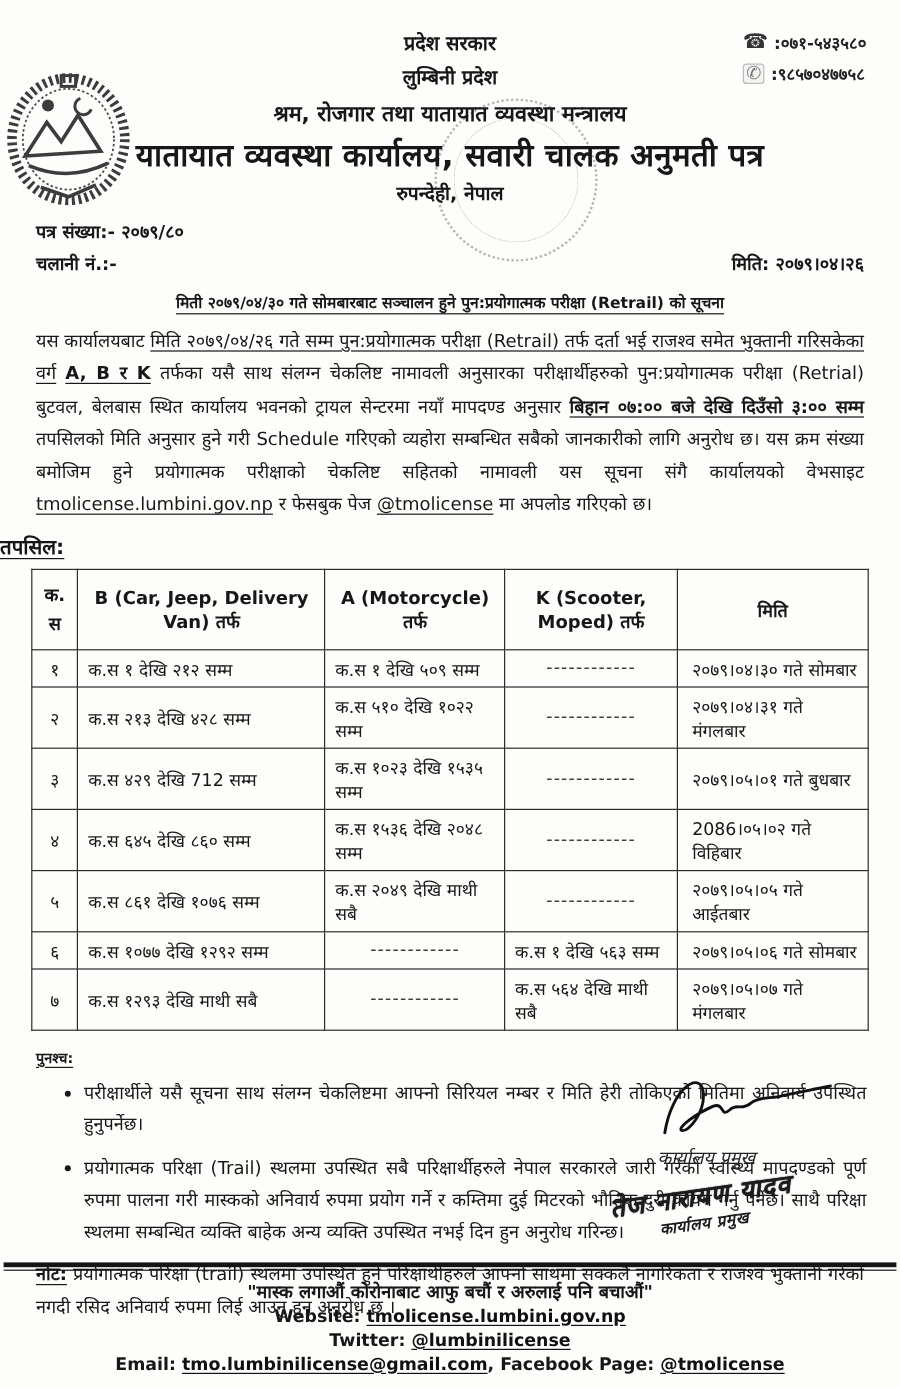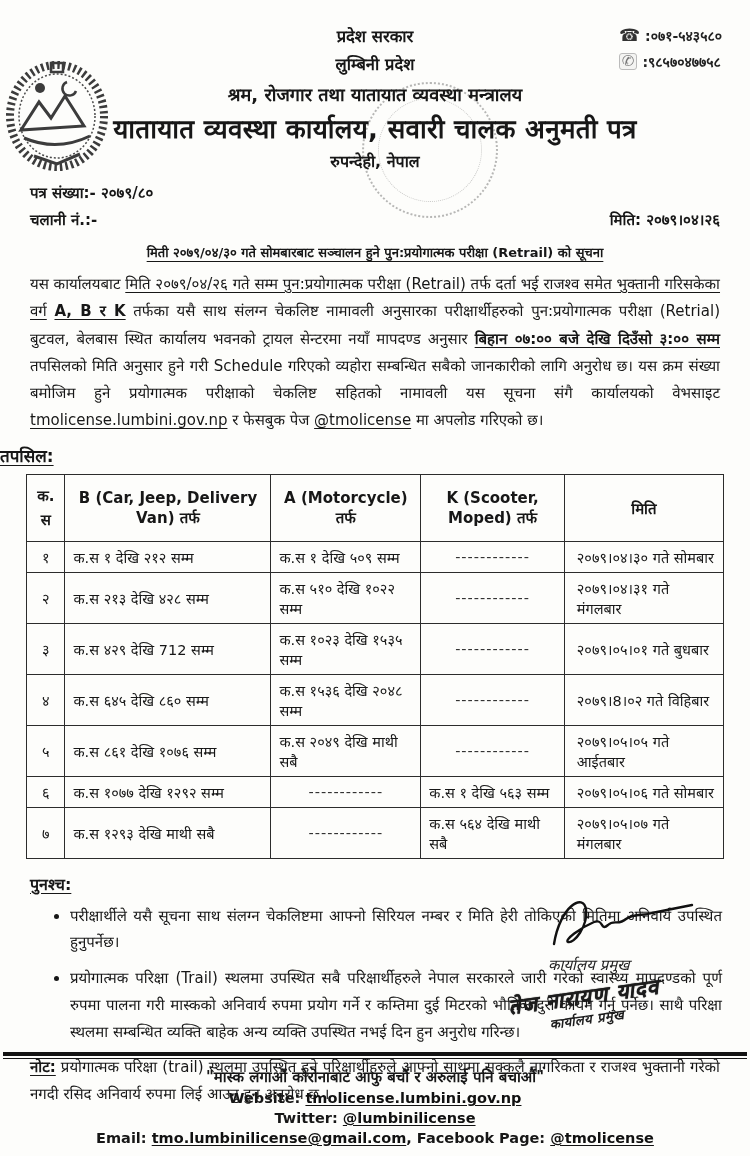--- a/index.html
+++ b/index.html
@@ -46,21 +46,21 @@
   .sched th, .sched td { border:1.7px solid #2c2c2c; }
   .sched th { font-weight:bold; padding:9px 6px; font-size:15px; text-align:center; }
   .sched td { padding:5px 8px; }
   .col-sn { width:37px; }  .col-b { width:198px; } .col-a { width:144px; }
   .col-k { width:138px; }  .col-date { width:153px; }
   .sn-head { white-space:pre-line; line-height:1.6; }
   td.sn { text-align:center; }
   td.dash { text-align:center; letter-spacing:1px; color:#333; }
   td.date { padding-left:12px; }
   
-  .ps-label { margin:14px 30px 0 30px; font-size:16px; font-weight:bold;
+  .ps-label { margin:14px 30px 0 30px; font-size:12px; font-weight:bold;
               text-decoration:underline; text-underline-offset:3px; }
   ul.bullets { margin:8px 28px 0 32px; padding-left:22px; }
   ul.bullets li { margin-bottom:9px; font-size:15px; line-height:1.78; text-align:justify;margin-left:16px; }
   .note { margin:6px 30px 0 30px; font-size:15px; line-height:1.78; text-align:justify; }
   
   .sig-block { position:absolute; right:30px; top:888px; width:250px; z-index:3;font-style:italic; }
   .sig-svg { display:block; margin-left:70px; }
   .sig-title { font-size:15px; color:#222; margin:2px 0 0 78px; }
   .stamp { transform:rotate(-8deg); text-align:center; color:#1c1c1c; margin-top:8px; width:230px; }
   .stamp-name  { font-size:21px; font-weight:bold; letter-spacing:1px;
@@ -171,21 +171,21 @@
         <td>क.स ४२९ देखि 712 सम्म</td>
         <td>क.स १०२३ देखि १५३५ सम्म</td>
         <td class="dash">------------</td>
         <td class="date">२०७९।०५।०१ गते बुधबार</td>
       </tr>
       <tr>
         <td class="sn">४</td>
         <td>क.स ६४५ देखि ८६० सम्म</td>
         <td>क.स १५३६ देखि २०४८ सम्म</td>
         <td class="dash">------------</td>
-        <td class="date">२०७९।8।०२ गते विहिबार</td>
+        <td class="date">2086।०५।०२ गते विहिबार</td>
       </tr>
       <tr>
         <td class="sn">५</td>
         <td>क.स ८६१ देखि १०७६ सम्म</td>
         <td>क.स २०४९ देखि माथी सबै</td>
         <td class="dash">------------</td>
         <td class="date">२०७९।०५।०५ गते आईतबार</td>
       </tr>
       <tr>
         <td class="sn">६</td>

